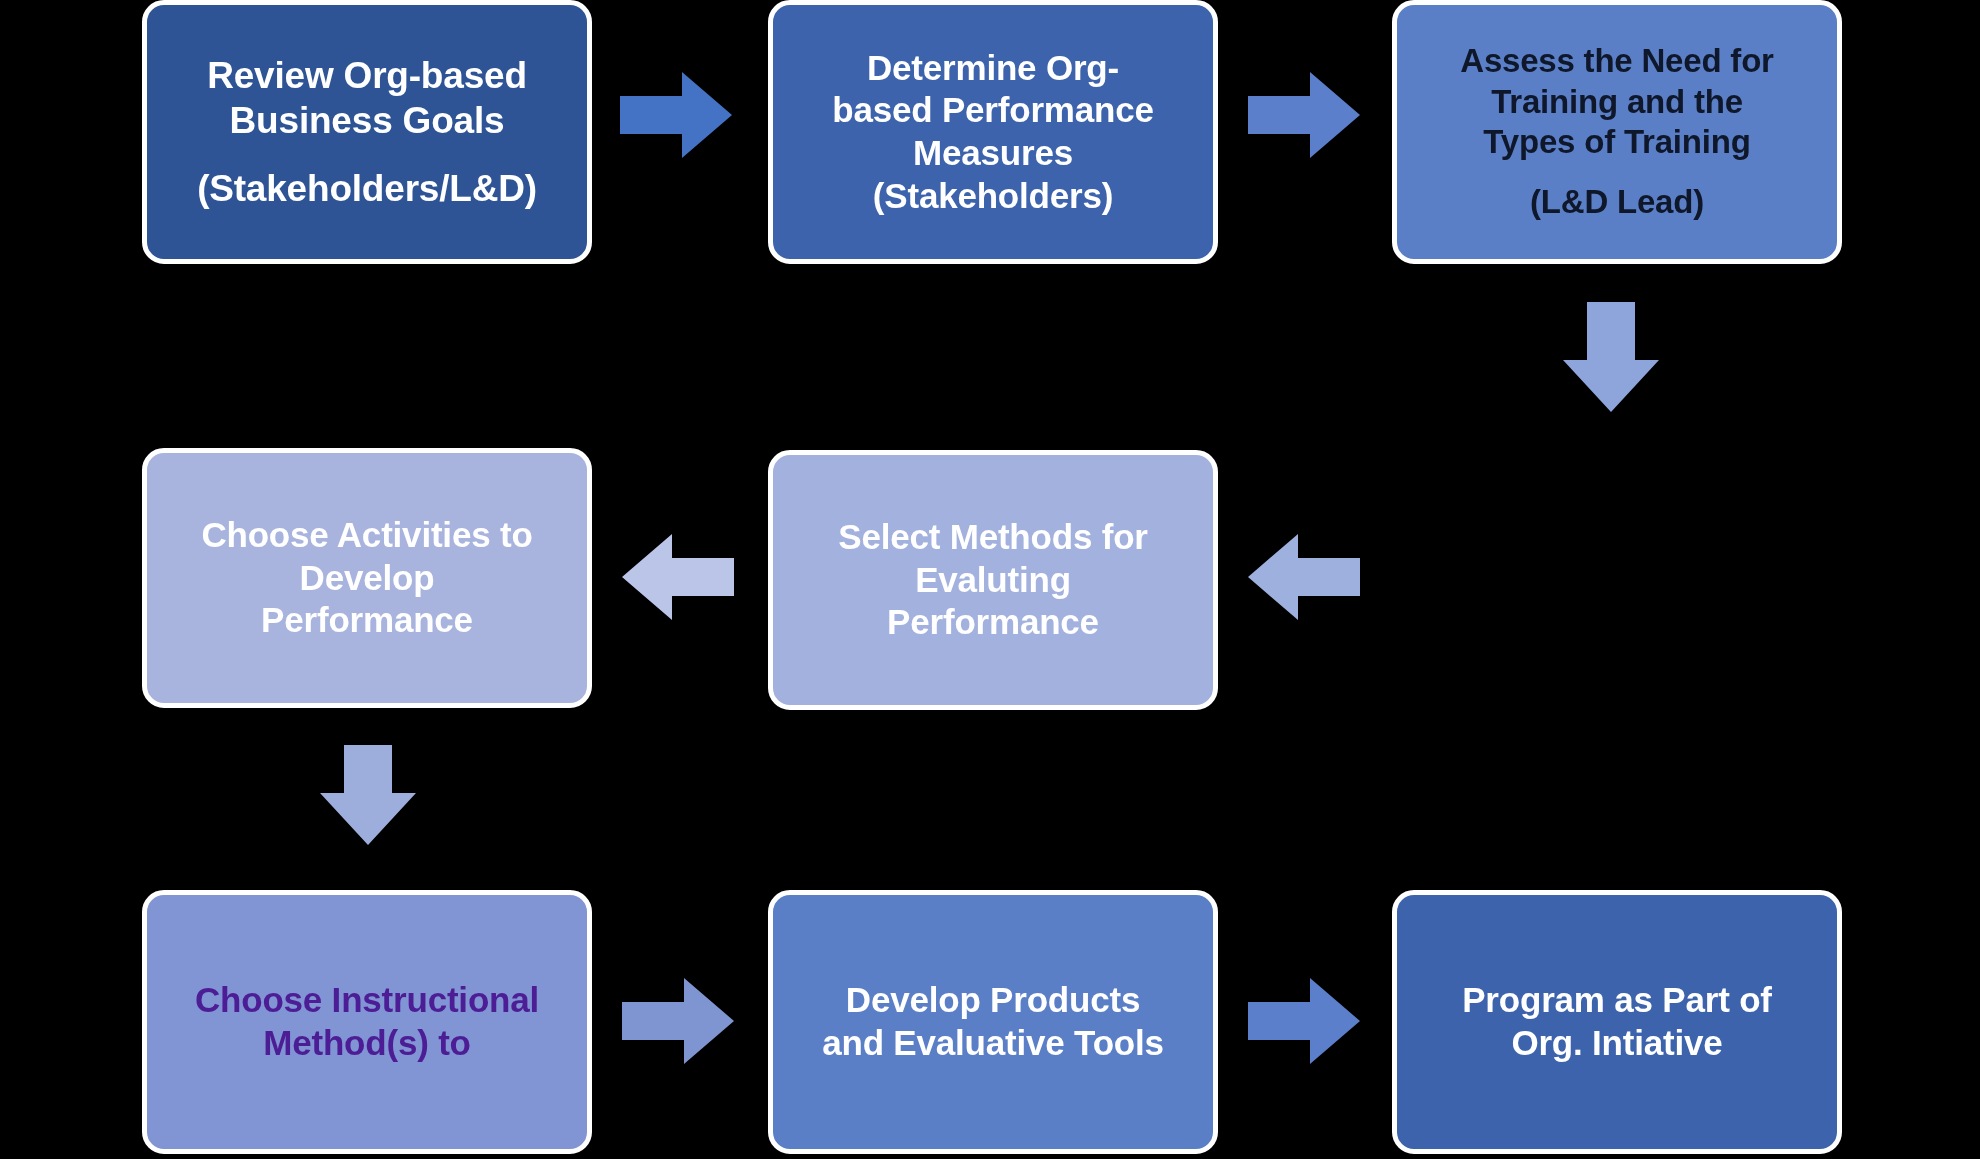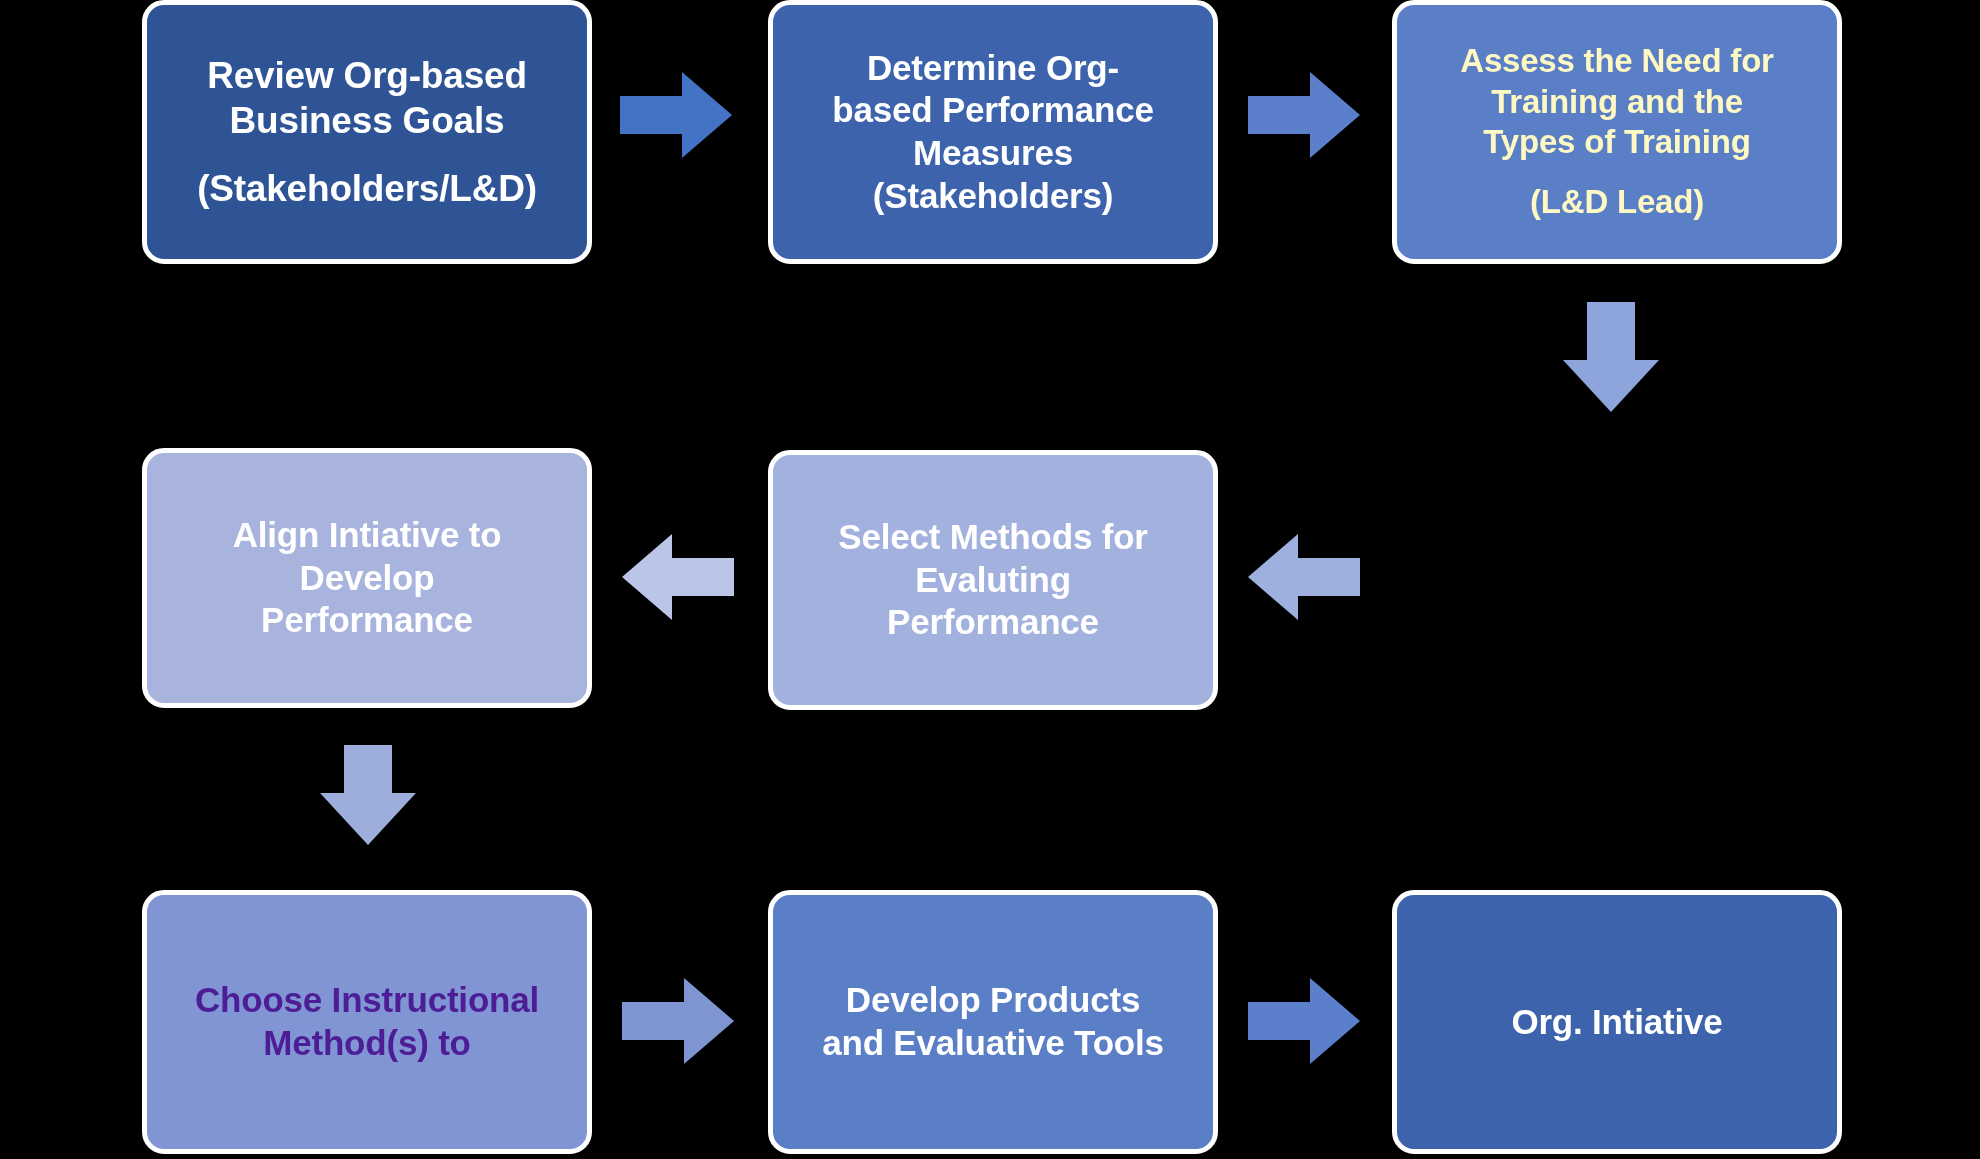--- a/index.html
+++ b/index.html
@@ -82,21 +82,21 @@
     <span class="ln">Measures</span>
     <span class="ln">(Stakeholders)</span>
   </div>
 
   <div class="arrow" id="arr-1" style="left:1248px; top:72px; width:112px; height:86px;">
     <svg viewBox="0 0 112 86" preserveAspectRatio="none">
       <polygon points="0,24 62,24 62,0 112,43 62,86 62,62 0,62" fill="#5B7FCB"></polygon>
     </svg>
   </div>
 
-  <div class="node" id="node-2" style="left: 1392px; top: 0px; width: 450px; height: 264px; background: rgb(91, 127, 199); font-size: 33px; border-color: rgb(255, 255, 255); color: #fef9c3;">
+  <div class="node" id="node-2" style="left: 1392px; top: 0px; width: 450px; height: 264px; background: rgb(91, 127, 199); font-size: 33px; border-color: rgb(255, 255, 255); color: #0f172a;">
     <span class="ln">Assess the Need for</span>
     <span class="ln">Training and the</span>
     <span class="ln">Types of Training</span>
     <span class="sub">(L&amp;D Lead)</span>
   </div>
 
   <div class="arrow" id="arr-2" style="left:1563px; top:302px; width:96px; height:110px;">
     <svg viewBox="0 0 96 110" preserveAspectRatio="none">
       <polygon points="24,0 72,0 72,58 96,58 48,110 0,58 24,58" fill="#8EA5DB"></polygon>
     </svg>
@@ -115,21 +115,21 @@
     <span class="ln">Performance</span>
   </div>
 
   <div class="arrow" id="arr-4" style="left:622px; top:534px; width:112px; height:86px;">
     <svg viewBox="0 0 112 86" preserveAspectRatio="none">
       <polygon points="112,24 50,24 50,0 0,43 50,86 50,62 112,62" fill="#BAC5E8"></polygon>
     </svg>
   </div>
 
   <div class="node" id="node-5" style="left: 142px; top: 448px; width: 450px; height: 260px; background: rgb(168, 180, 222); font-size: 35px; border-color: rgb(255, 255, 255); color: rgb(255, 255, 255);">
-    <span class="ln">Align Intiative to</span>
+    <span class="ln">Choose Activities to</span>
     <span class="ln">Develop</span>
     <span class="ln">Performance</span>
   </div>
 
   <div class="arrow" id="arr-5" style="left:320px; top:745px; width:96px; height:100px;">
     <svg viewBox="0 0 96 100" preserveAspectRatio="none">
       <polygon points="24,0 72,0 72,48 96,48 48,100 0,48 24,48" fill="#9DAEDC"></polygon>
     </svg>
   </div>
 
@@ -149,16 +149,17 @@
     <span class="ln">and Evaluative Tools</span>
   </div>
 
   <div class="arrow" id="arr-7" style="left:1248px; top:978px; width:112px; height:86px;">
     <svg viewBox="0 0 112 86" preserveAspectRatio="none">
       <polygon points="0,24 62,24 62,0 112,43 62,86 62,62 0,62" fill="#5B7FCB"></polygon>
     </svg>
   </div>
 
   <div class="node" id="node-8" style="left: 1392px; top: 890px; width: 450px; height: 264px; background: rgb(60, 99, 172); font-size: 35px; border-color: rgb(255, 255, 255); color: rgb(255, 255, 255);">
+    <span class="ln">Program as Part of</span>
     <span class="ln">Org. Intiative</span>
   </div>
 
 </div>
 
 </body></html>

